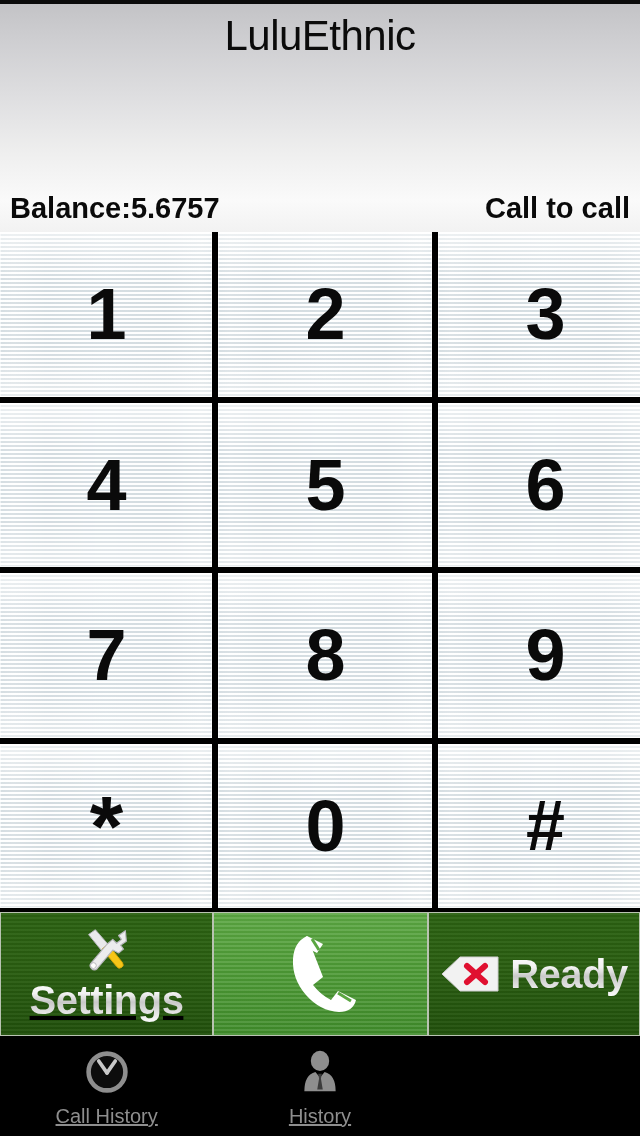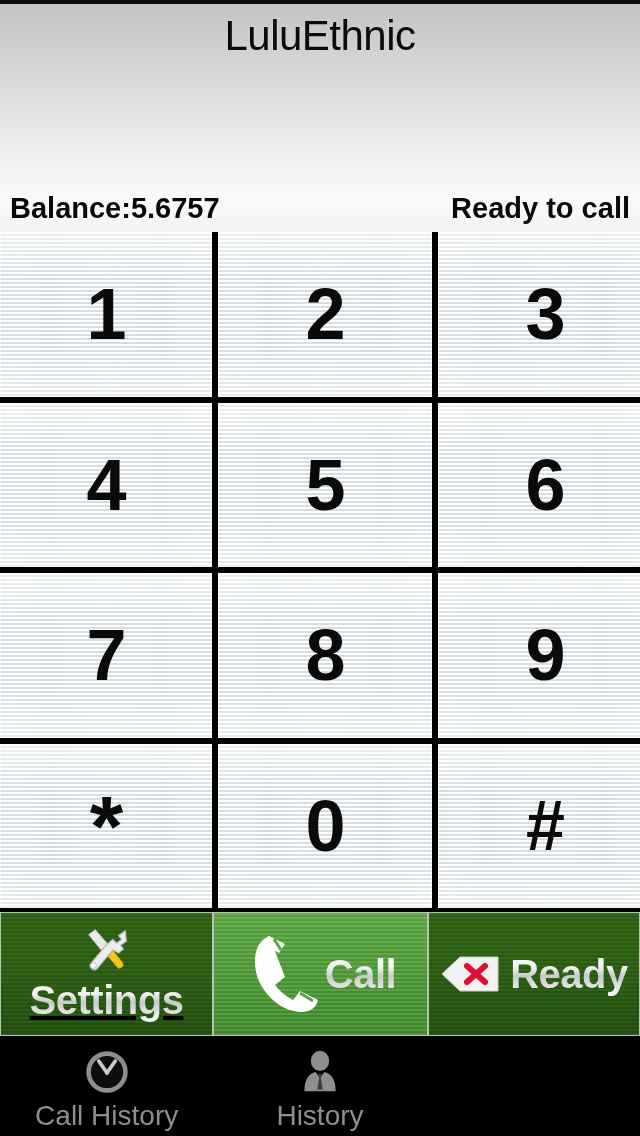--- a/index.html
+++ b/index.html
@@ -132,39 +132,39 @@
   
   .tab-bar {
     position:absolute; left:0; top:1036px; width:640px; height:100px;
     background:#000;
     display:grid; grid-template-columns:1fr 1fr 1fr;
   }
   .tab {
     display:flex; flex-direction:column; align-items:center; justify-content:center;
     gap:6px; padding-top:4px;
   }
-  .tab-label { font-size:28px; color:#8e8e8e; line-height:26px; }
+  .tab-label { font-size:20px; color:#8e8e8e; line-height:26px;text-decoration:underline; }
   .tab.active .tab-label { color:#0a7cf5; }
   .tab-icon { width:50px; height:50px; display:flex; align-items:center; justify-content:center; }
 
   .numpad-grid { display:grid; grid-template-columns:repeat(3,12px); grid-template-rows:repeat(3,12px); gap:8px; }
   .numpad-dot { width:12px; height:12px; border-radius:2px; background:#0a7cf5; }
 </style>
 </head>
 <body>
 
 <div id="app">
 
   <div class="top-sliver"></div>
 
   <div class="header">
     <div class="app-title">LuluEthnic</div>
     <div class="status-row">
       <div class="balance-text">Balance:5.6757</div>
-      <div class="ready-text">Ready to call</div>
+      <div class="ready-text">Call to call</div>
     </div>
   </div>
 
   <div class="keypad">
     <div class="key">
         <span class="key-label">1</span>
       </div>
     <div class="key">
         <span class="key-label">2</span>
       </div>
@@ -226,21 +226,20 @@
       <div class="btn-inner" style="gap:4px;">
         <span class="tab-icon" style="width:76px;height:86px;">
           <svg viewBox="0 0 76 86" width="76" height="86">
             <path d="M24 5 Q11 11 10 28 Q9 48 23 64 Q37 80 56 81 Q70 81 73 69
                      L55 60 L48 69 Q38 64 30 54 L40 46 Z" fill="#ffffff"></path>
             <path d="M24 5 L40 13 L34 22 L18 14 Z" fill="#ffffff"></path>
             <line x1="29" y1="8" x2="36" y2="19" stroke="#5aa641" stroke-width="3"></line>
             <line x1="55" y1="62" x2="68" y2="70" stroke="#5aa641" stroke-width="3"></line>
           </svg>
         </span>
-        <span class="action-label">Call</span>
       </div>
     </div>
 
     <div class="action-btn dark">
       <div class="btn-inner" style="gap:8px;">
         <span class="tab-icon" style="width:62px;height:46px;">
           <svg viewBox="0 0 62 46" width="62" height="46">
             <path d="M20 6 H58 V40 H20 L2 23 Z" fill="#f2f2f2" stroke="#cfcfcf" stroke-width="1"></path>
             <g stroke="#e01030" stroke-width="6" stroke-linecap="round">
               <line x1="27" y1="15" x2="45" y2="31"></line>

